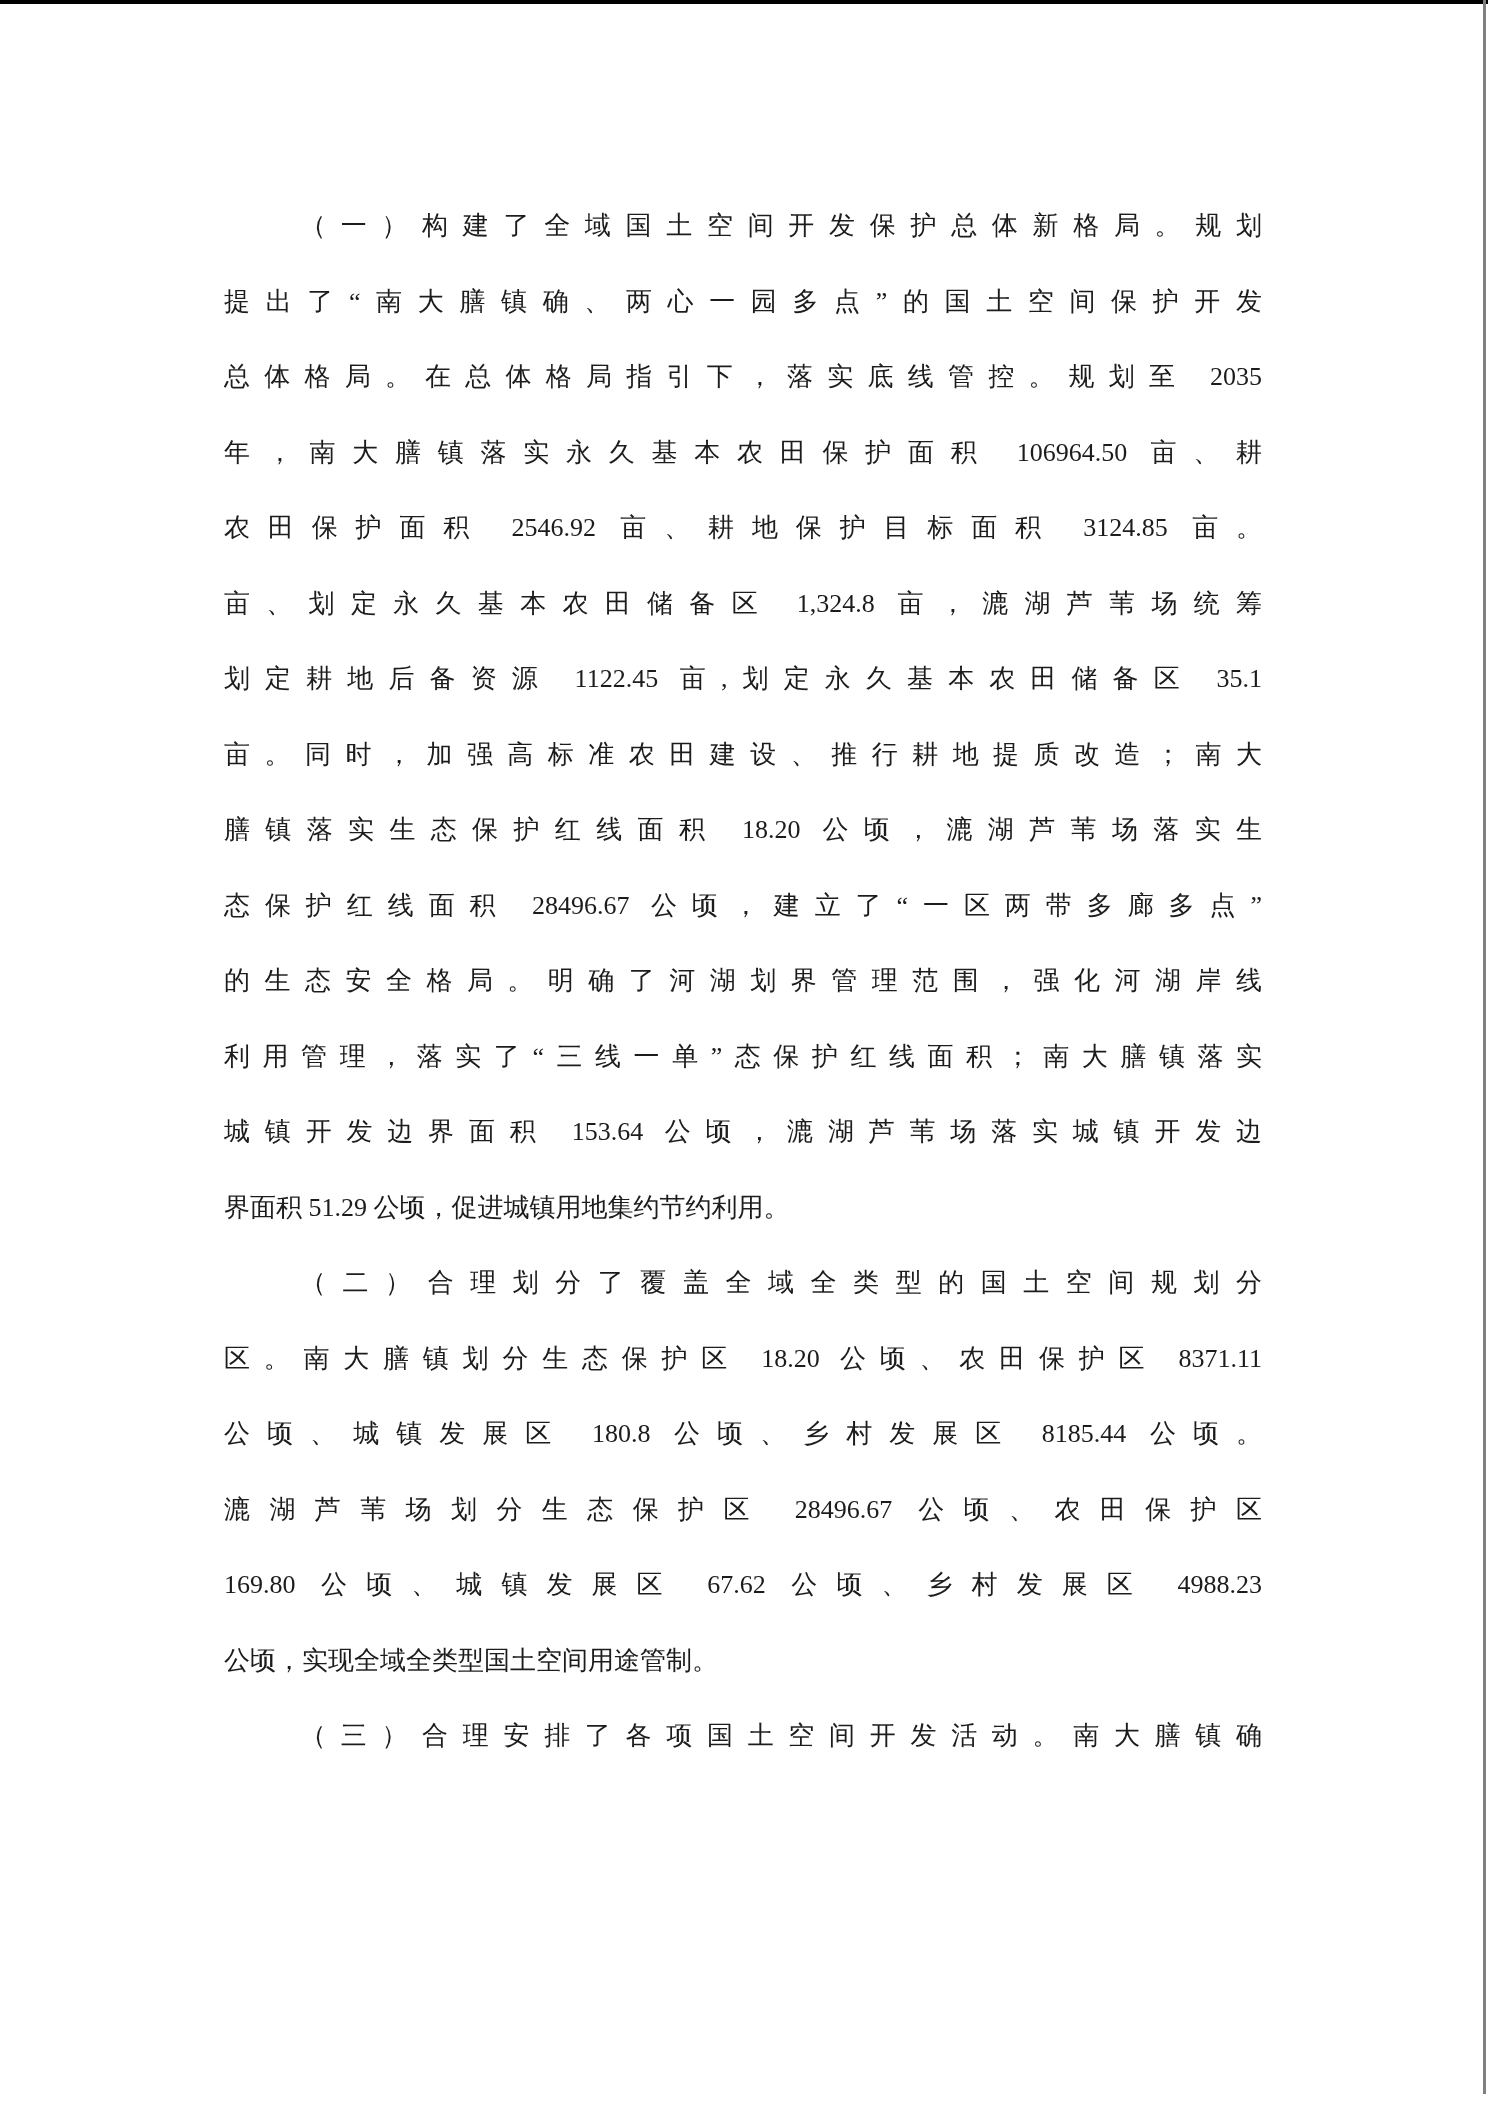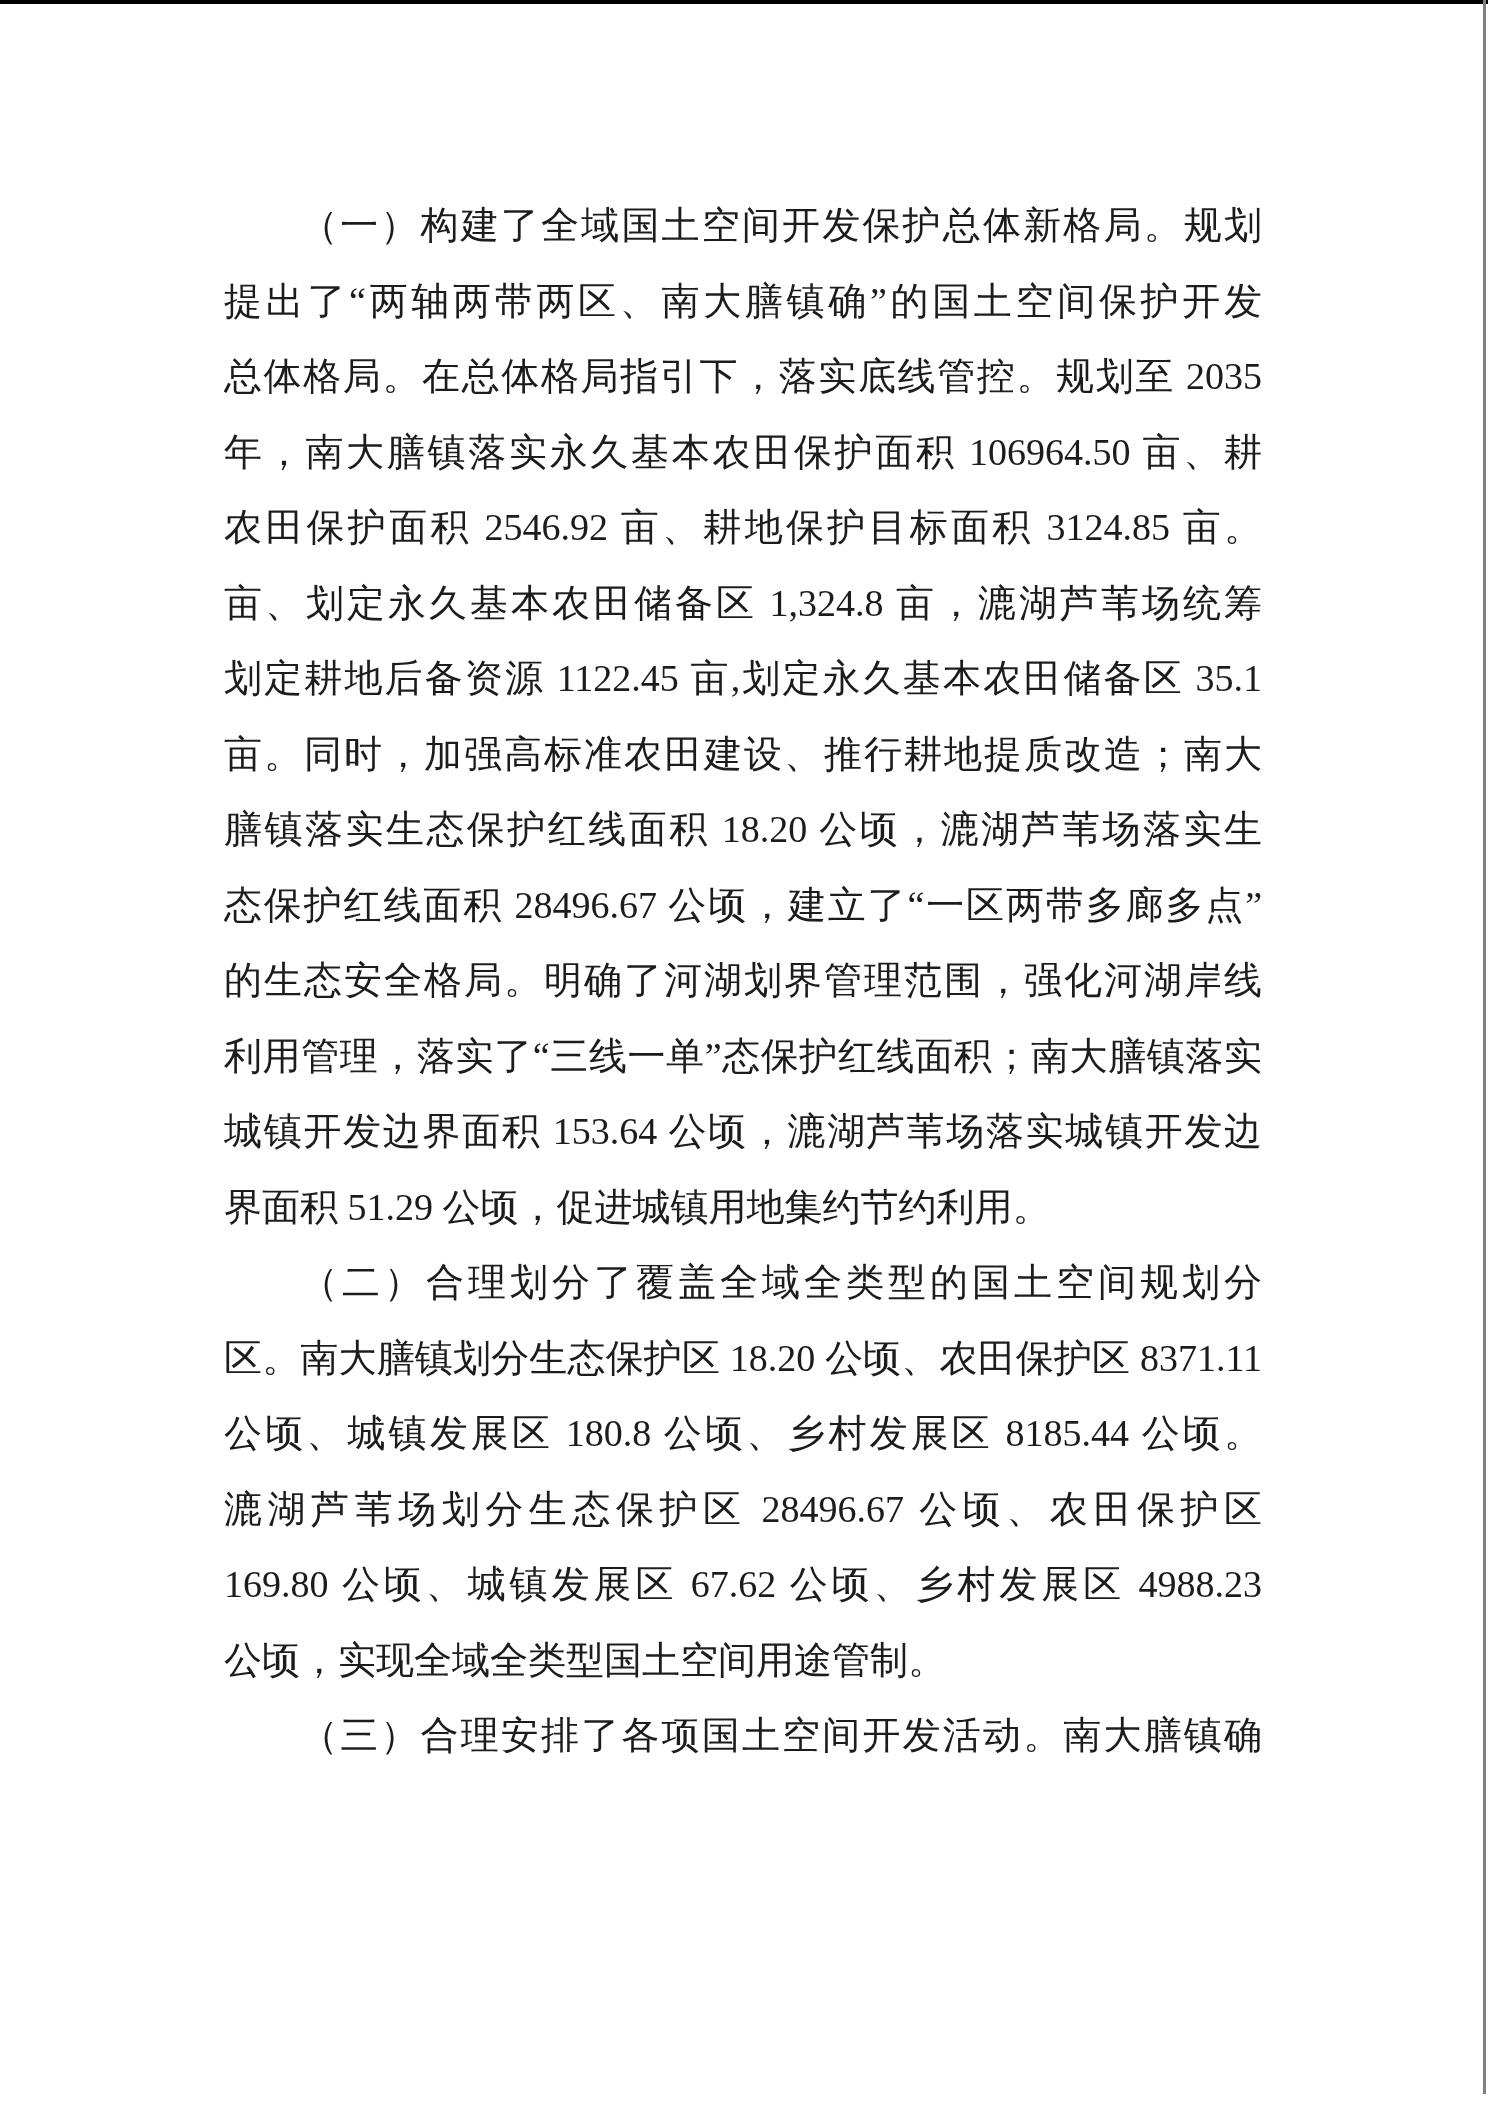--- a/index.html
+++ b/index.html
@@ -33,21 +33,21 @@
     width: 3px;
     height: 2094px;
     background: #808080;
   }
   .content {
     position: absolute;
     left: 224px;
     top: 188px;
     width: 1038px;
     color: #1c1c1c;
-    font-size: 38px;
+    font-size: 26px;
   }
   .para { margin: 0; padding: 0; }
   .line {
     height: 75.5px;
     line-height: 75.5px;
     text-align: justify;
     text-align-last: justify;
     overflow: hidden;
     white-space: normal;
   }
@@ -58,21 +58,21 @@
 <body>
 
 <div class="page">
   <div class="top-edge"></div>
   <div class="right-edge"></div>
 
   <div class="content">
 
     <div class="para">
       <div class="line indent">（一）构建了全域国土空间开发保护总体新格局。规划</div>
-      <div class="line">提出了“两轴两带两区、南大膳镇确”的国土空间保护开发</div>
+      <div class="line">提出了“南大膳镇确、两心一园多点”的国土空间保护开发</div>
       <div class="line">总体格局。在总体格局指引下，落实底线管控。规划至 2035</div>
       <div class="line">年，南大膳镇落实永久基本农田保护面积 106964.50 亩、耕</div>
       <div class="line">农田保护面积 2546.92 亩、耕地保护目标面积 3124.85 亩。</div>
       <div class="line">亩、划定永久基本农田储备区 1,324.8 亩，漉湖芦苇场统筹</div>
       <div class="line">划定耕地后备资源 1122.45 亩,划定永久基本农田储备区 35.1</div>
       <div class="line">亩。同时，加强高标准农田建设、推行耕地提质改造；南大</div>
       <div class="line">膳镇落实生态保护红线面积 18.20 公顷，漉湖芦苇场落实生</div>
       <div class="line">态保护红线面积 28496.67 公顷，建立了“一区两带多廊多点”</div>
       <div class="line">的生态安全格局。明确了河湖划界管理范围，强化河湖岸线</div>
       <div class="line">利用管理，落实了“三线一单”态保护红线面积；南大膳镇落实</div>

